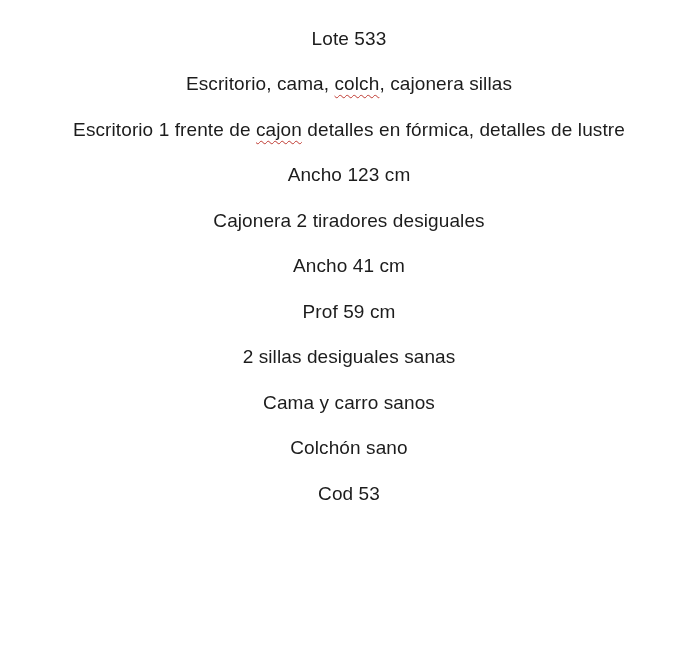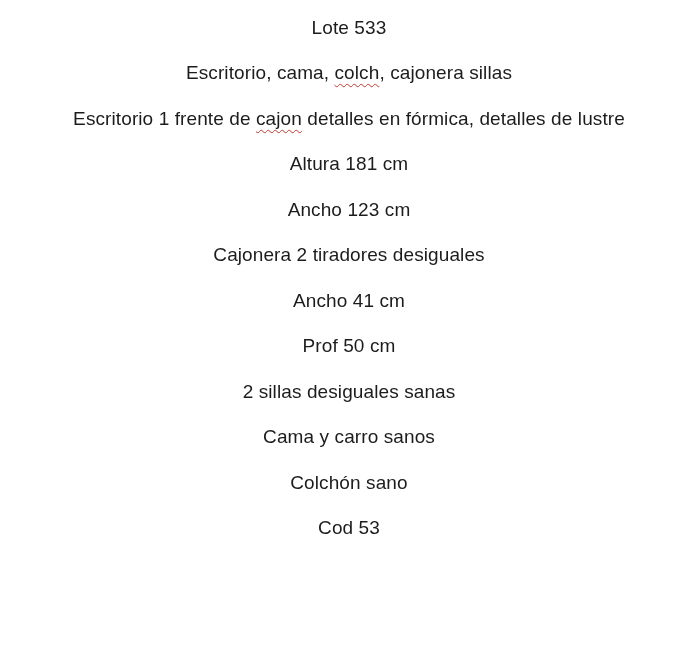--- a/index.html
+++ b/index.html
@@ -15,21 +15,21 @@
   }
   body {
     width: 698px;
     height: 659px;
     overflow: hidden;
     font-family: "Liberation Sans", sans-serif;
   }
   .page {
     width: 698px;
     height: 659px;
-    padding-top: 5px;
+    padding-top: 16px;
     background: var(--bg);
     border-radius: 14px;
   }
   .doc-lines {
     width: 100%;
   }
   .line {
     margin: 0;
     padding: 0;
     text-align: center;
@@ -49,23 +49,22 @@
   }
 </style>
 </head>
 <body>
 
 <main class="page">
   <div class="doc-lines" id="doc-lines">
       <p class="line"><span>Lote 533</span></p>
       <p class="line"><span>Escritorio, cama, </span><span class="misspelled">colch</span><span>, cajonera sillas</span></p>
       <p class="line"><span>Escritorio 1 frente de </span><span class="misspelled">cajon</span><span> detalles en fórmica, detalles de lustre</span></p>
-      <p class="line"><span>Altura 181 cm</span></p>
       <p class="line"><span>Ancho 123 cm</span></p>
       <p class="line"><span>Cajonera 2 tiradores desiguales</span></p>
       <p class="line"><span>Ancho 41 cm</span></p>
-      <p class="line"><span>Prof 50 cm</span></p>
+      <p class="line"><span>Prof 59 cm</span></p>
       <p class="line"><span>2 sillas desiguales sanas</span></p>
       <p class="line"><span>Cama y carro sanos</span></p>
       <p class="line"><span>Colchón sano</span></p>
       <p class="line"><span>Cod 53</span></p>
     </div>
 </main>
 
 </body></html>

